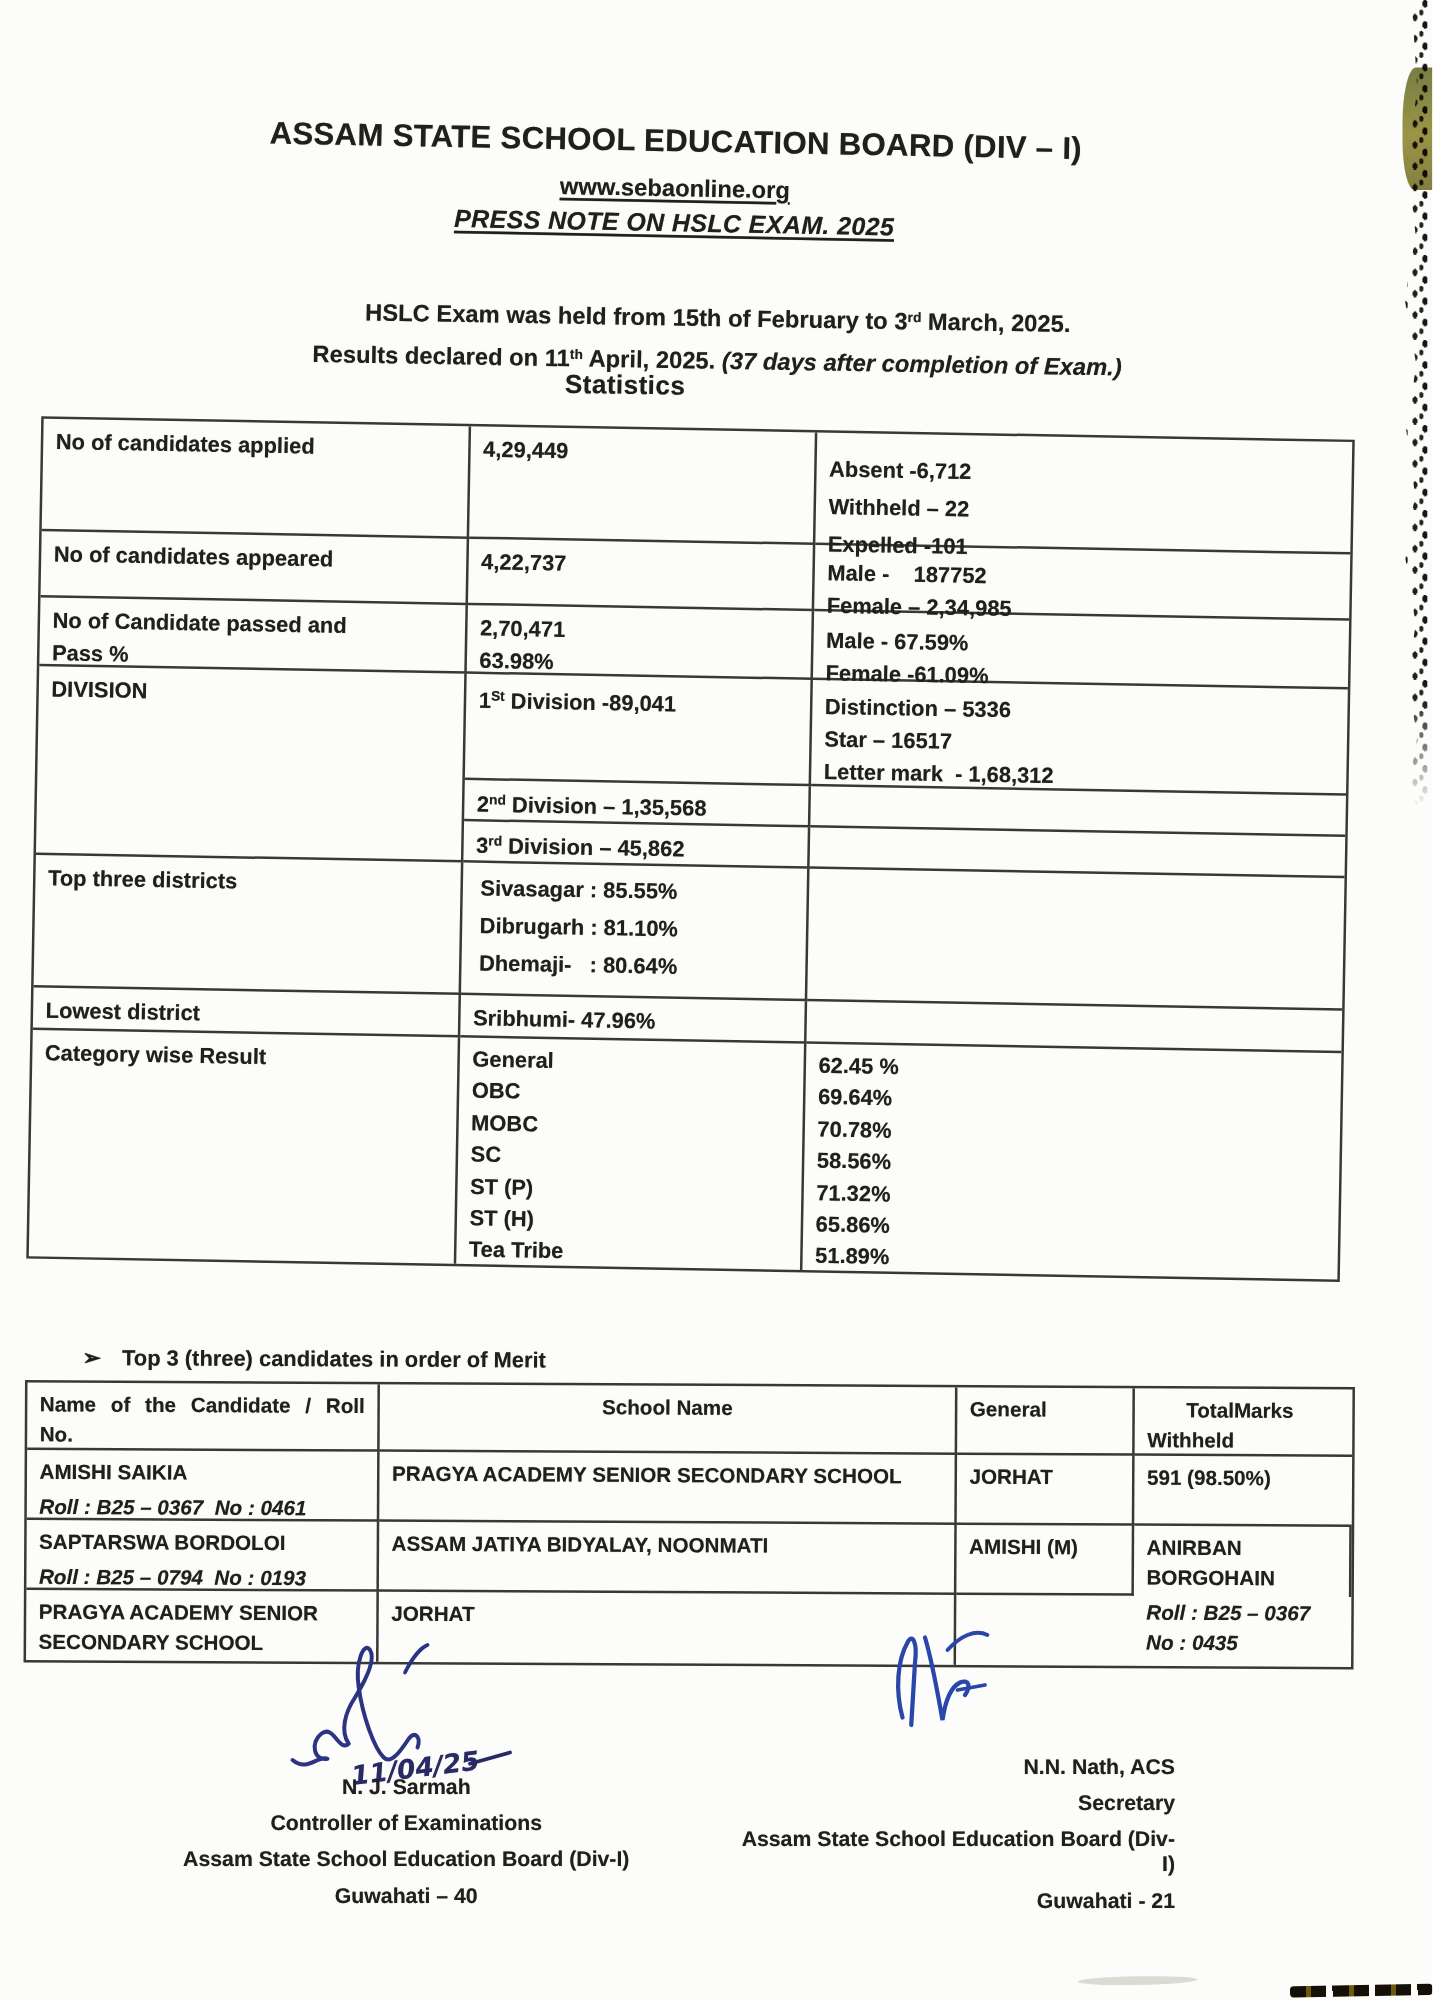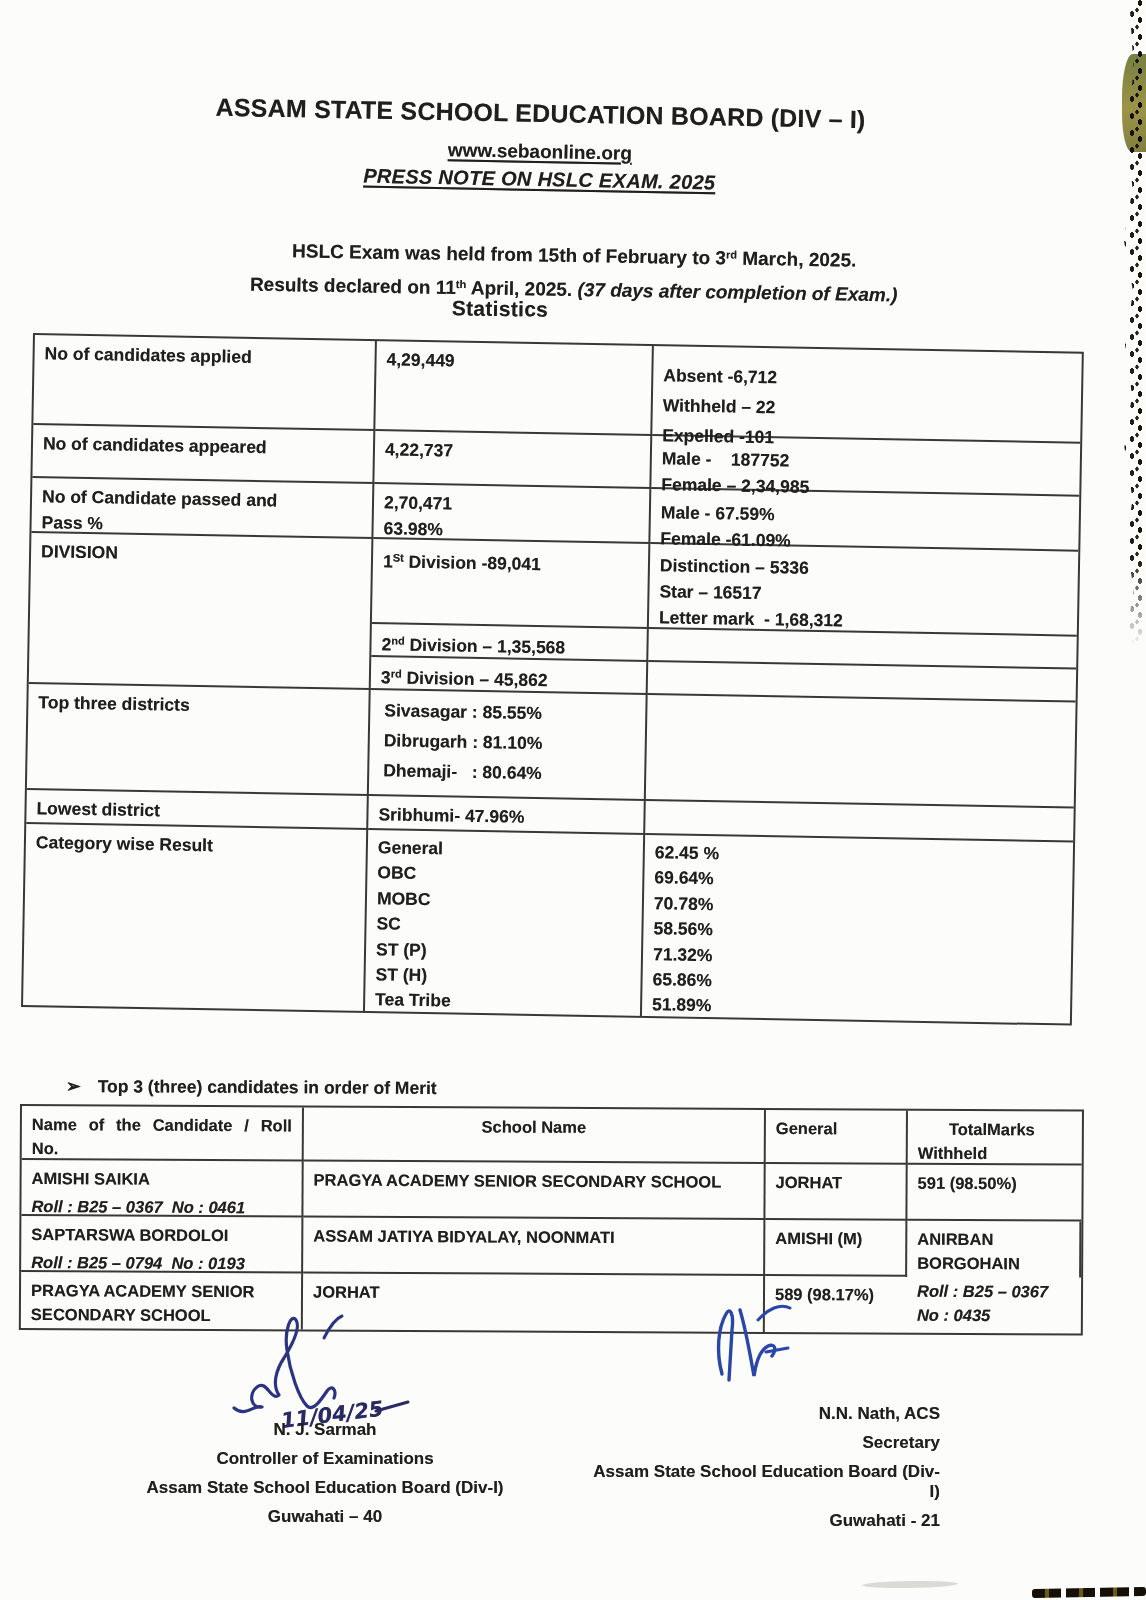--- a/index.html
+++ b/index.html
@@ -269,23 +269,20 @@
     <div class="mcell nb">
       <div>ANIRBAN BORGOHAIN</div>
       <div class="roll">Roll : B25 – 0367  No : 0435</div>
     </div>
     <div class="mcell nb">
         <div>PRAGYA ACADEMY SENIOR SECONDARY SCHOOL</div>
       </div>
     <div class="mcell nb">
         <div>JORHAT</div>
       </div>
-    <div class="mcell nr nb">
-        <div>589 (98.17%)</div>
-      </div>
   </div>
 
   <svg class="sig-left-svg" width="190" height="128" viewBox="0 0 190 128">
     <path d="M10,100 C22,110 30,96 38,99 C27,101 24,86 33,79 C43,71 47,94 55,87 C48,77 52,62 60,50 C68,37 77,20 72,12 C67,5 60,22 63,42 C66,64 75,90 83,98 C89,104 97,92 103,83 C108,76 113,82 110,90" stroke="#2b3382" fill="none" stroke-width="3.2" stroke-linecap="round" stroke-linejoin="round"></path>
     <path d="M100,30 C106,18 113,10 118,8" stroke="#2b3382" fill="none" stroke-width="3" stroke-linecap="round"></path>
     <text x="58" y="120" transform="rotate(-7 58 120)" font-family="DejaVu Sans, sans-serif" font-style="italic" font-weight="bold" font-size="21" fill="#272a66">11/04/25</text>
     <path d="M152,103 L184,94" stroke="#272a66" fill="none" stroke-width="3" stroke-linecap="round"></path>
   </svg>
 
   <svg class="sig-right-svg" width="120" height="104" viewBox="0 0 120 104">

